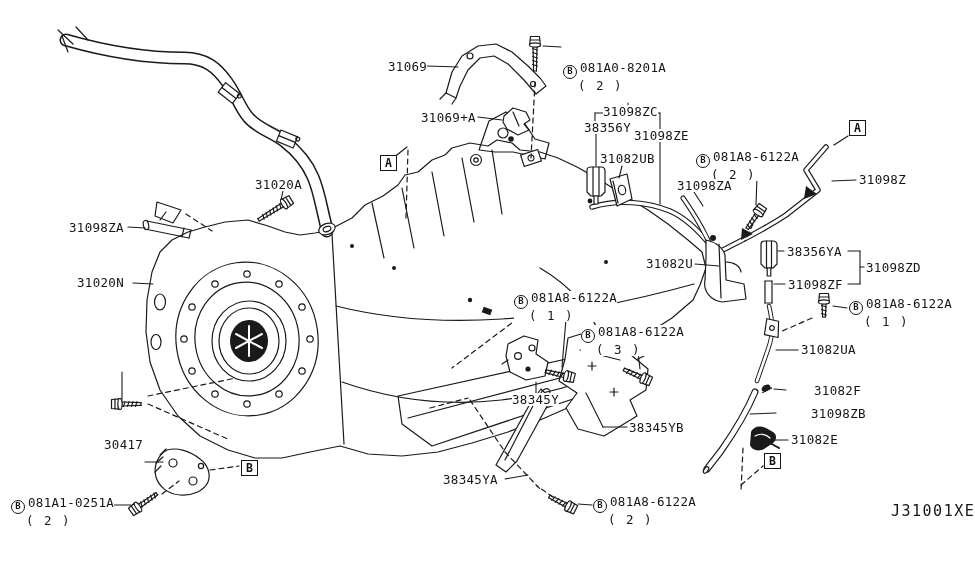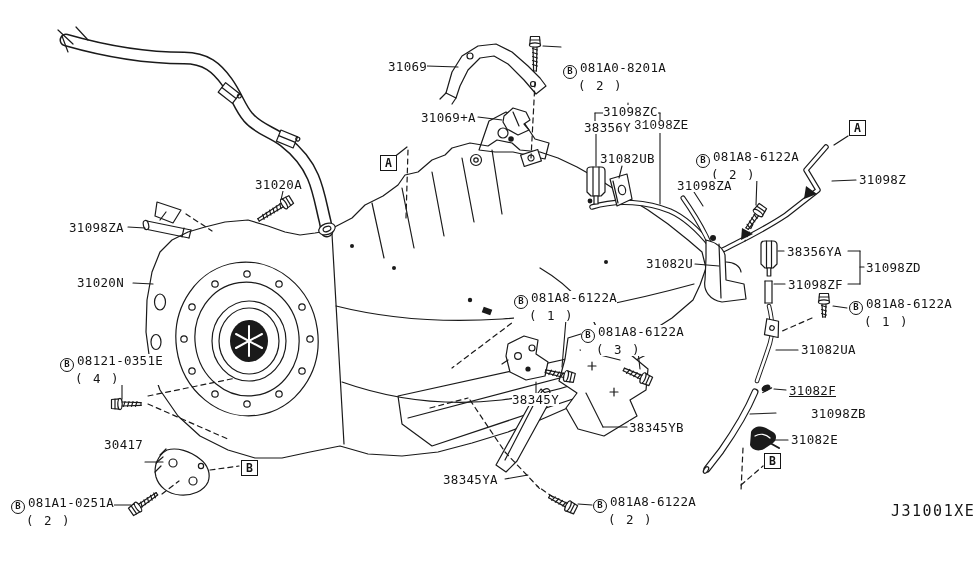--- a/index.html
+++ b/index.html
@@ -430,39 +430,38 @@
         </g>
   </g>
 </svg>
 
 <div id="labels">
       <div class="lbl" style="left: 388px; top: 60px;"><span><span>31069</span></span></div>
       <div class="lbl" style="left: 563px; top: 39px; margin-top: 22px;"><span><span class="circ">B</span><span>081A0-8201A</span></span><div class="qty">( 2 )</div></div>
       <div class="lbl" style="left: 421px; top: 111px;"><span><span>31069+A</span></span></div>
       <div class="lbl" style="left: 603px; top: 105px;"><span><span>31098ZC</span></span></div>
       <div class="lbl" style="left: 584px; top: 121px;"><span><span>38356Y</span></span></div>
-      <div class="lbl" style="left: 634px; top: 120px; font-family: Liberation Mono, monospace;"><span><span>31098ZE</span></span></div>
+      <div class="lbl" style="left: 634px; top: 129px;"><span><span>31098ZE</span></span></div>
       <div class="lbl" style="left: 600px; top: 152px; text-align: center;"><span><span>31082UB</span></span></div>
       <div class="lbl" style="left: 696px; top: 150px;"><span><span class="circ">B</span><span>081A8-6122A</span></span><div class="qty">( 2 )</div></div>
       <div class="lbl" style="left: 677px; top: 179px;"><span><span>31098ZA</span></span></div>
       <div class="lbl" style="left: 859px; top: 173px;"><span><span>31098Z</span></span></div>
       <div class="lbl" style="left: 255px; top: 178px;"><span><span>31020A</span></span></div>
       <div class="lbl" style="left: 69px; top: 221px;"><span><span>31098ZA</span></span></div>
       <div class="lbl" style="left: 77px; top: 276px;"><span><span>31020N</span></span></div>
       <div class="lbl" style="left: 787px; top: 245px;"><span><span>38356YA</span></span></div>
       <div class="lbl" style="left: 646px; top: 257px;"><span><span>31082U</span></span></div>
       <div class="lbl" style="left: 866px; top: 261px;"><span><span>31098ZD</span></span></div>
       <div class="lbl" style="left: 788px; top: 278px;"><span><span>31098ZF</span></span></div>
       <div class="lbl" style="left: 514px; top: 291px;"><span><span class="circ">B</span><span>081A8-6122A</span></span><div class="qty">( 1 )</div></div>
       <div class="lbl" style="left: 849px; top: 297px;"><span><span class="circ">B</span><span>081A8-6122A</span></span><div class="qty">( 1 )</div></div>
       <div class="lbl" style="left: 581px; top: 325px;"><span><span class="circ">B</span><span>081A8-6122A</span></span><div class="qty">( 3 )</div></div>
       <div class="lbl" style="left: 801px; top: 343px;"><span><span>31082UA</span></span></div>
-      <div class="lbl" style="left: 60px; top: 354px;"><span><span class="circ">B</span><span>08121-0351E</span></span><div class="qty">( 4 )</div></div>
       <div class="lbl" style="left: 512px; top: 393px;"><span><span>38345Y</span></span></div>
-      <div class="lbl" style="left: 789px; top: 384px; text-decoration: underline;"><span><span>31082F</span></span></div>
+      <div class="lbl" style="left: 814px; top: 384px;"><span><span>31082F</span></span></div>
       <div class="lbl" style="left: 779px; top: 407px; margin-left: 32px;"><span><span>31098ZB</span></span></div>
       <div class="lbl" style="left: 629px; top: 421px;"><span><span>38345YB</span></span></div>
       <div class="lbl" style="left: 791px; top: 433px;"><span><span>31082E</span></span></div>
       <div class="lbl" style="left: 104px; top: 438px;"><span><span>30417</span></span></div>
       <div class="lbl" style="left: 443px; top: 473px;"><span><span>38345YA</span></span></div>
       <div class="lbl" style="left: 11px; top: 496px;"><span><span class="circ">B</span><span>081A1-0251A</span></span><div class="qty">( 2 )</div></div>
       <div class="lbl" style="left: 593px; top: 495px;"><span><span class="circ">B</span><span>081A8-6122A</span></span><div class="qty">( 2 )</div></div>
       <div class="marker" style="left: 380px; top: 155px;">A</div>
       <div class="marker" style="left: 849px; top: 120px;">A</div>
       <div class="marker" style="left: 241px; top: 460px;">B</div>

